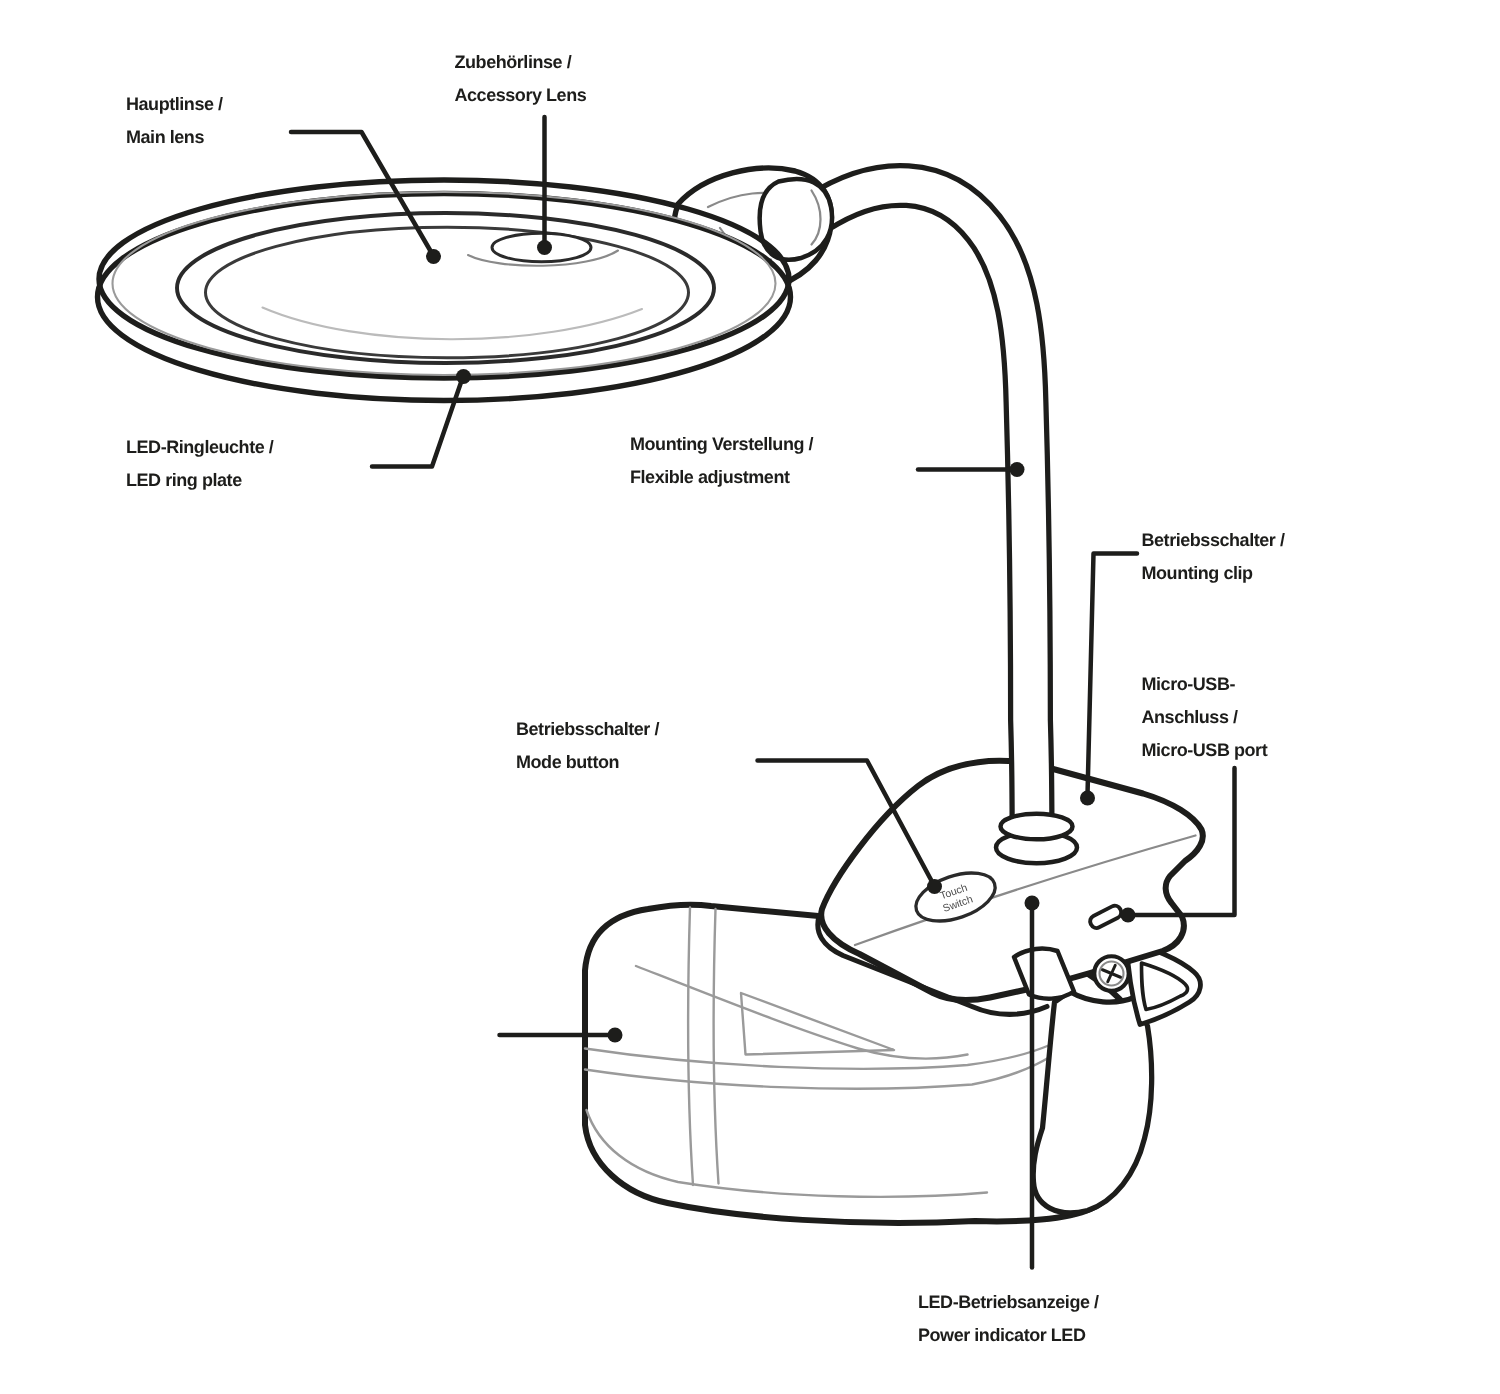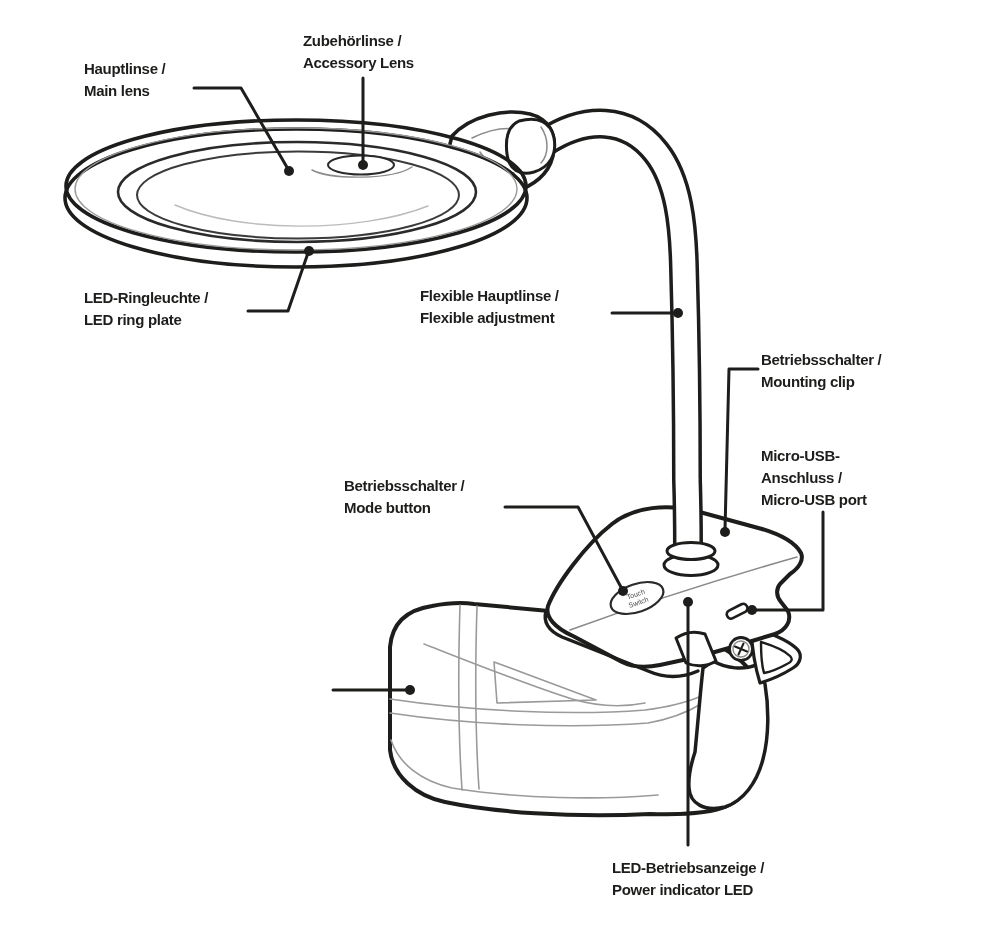--- a/index.html
+++ b/index.html
@@ -2,21 +2,21 @@
 <html><head>
 <meta charset="utf-8">
 <style>
   html,body{margin:0;padding:0;background:#fff;}
   .stage{
     position:relative;width:1000px;height:929px;background:#fff;overflow:hidden;
     font-family:"Liberation Sans",sans-serif;
   }
   .stage svg{position:absolute;left:0;top:0;}
   .lbl{
-    position:absolute;font-weight:bold;font-size:15px;line-height:22px;
+    position:absolute;font-weight:bold;font-size:12px;line-height:22px;
     color:#1d1d1b;white-space:nowrap;letter-spacing:-0.3px;
   }
 </style>
 </head>
 <body>
 
 <div class="stage">
 
 <svg width="1000" height="929" viewBox="0 0 1000 929" stroke-linecap="round" stroke-linejoin="round">
 
@@ -142,21 +142,21 @@
     <span>Zubehörlinse /</span><br>
     <span>Accessory Lens</span>
   </div>
 
   <div class="lbl" style="left:84px;top:287px">
     <span>LED-Ringleuchte /</span><br>
     <span>LED ring plate</span>
   </div>
 
   <div class="lbl" style="left:420px;top:285px">
-    <span>Flexible Hauptlinse /</span><br>
+    <span>Mounting Verstellung /</span><br>
     <span>Flexible adjustment</span>
   </div>
 
   <div class="lbl" style="left:761px;top:349px">
     <span>Betriebsschalter /</span><br>
     <span>Mounting clip</span>
   </div>
 
   <div class="lbl" style="left:761px;top:445px">
     <span>Micro-USB-</span><br>

